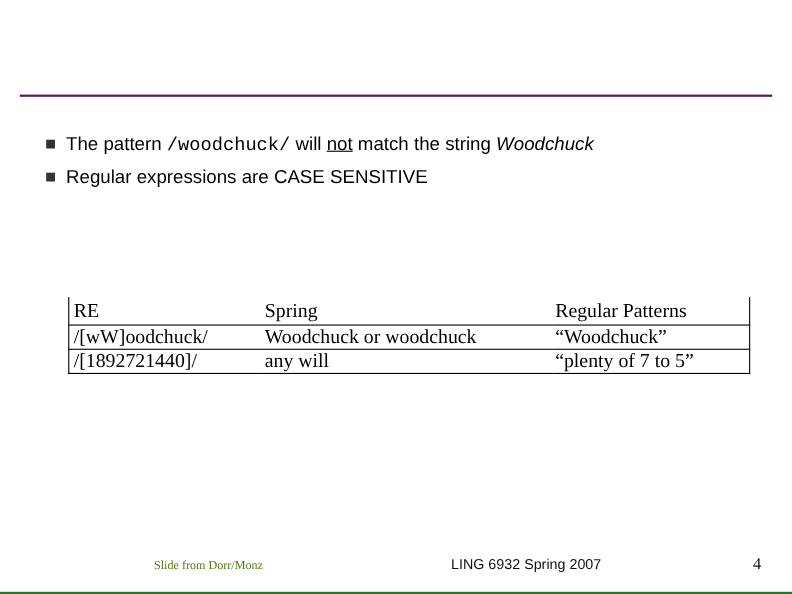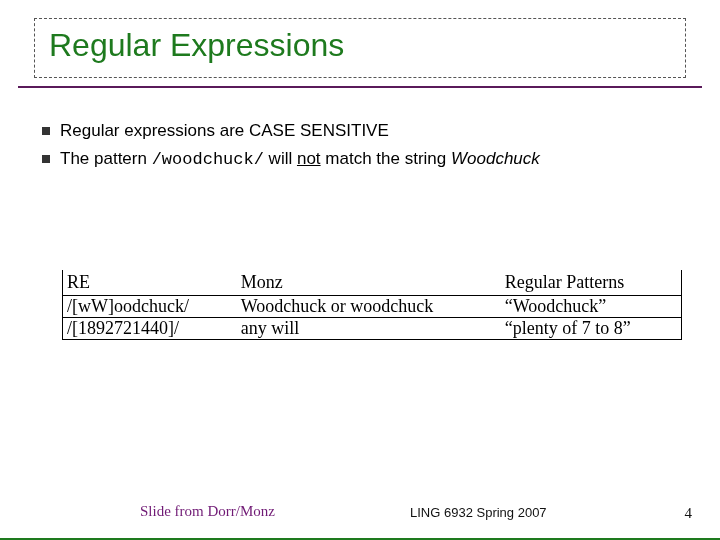--- a/index.html
+++ b/index.html
@@ -110,22 +110,22 @@
   table.retable tr td:last-child,
   table.retable tr th:last-child {
     border-right: 1px solid #000;
   }
   table.retable .recol { font-family: "Times New Roman", Times, serif; }
   .footer-left {
     position: absolute;
     bottom: 20px;
     left: 140px;
     font-family: "Times New Roman", Times, serif;
-    font-size: 15px;
-    color: #701a75;
+    font-size: 11px;
+    color: #4d7c0f;
   }
   .footer-center {
     position: absolute;
     bottom: 20px;
     left: 410px;
     font-family: Verdana, Geneva, sans-serif;
     font-size: 13px;
     color: #111;
   }
   .footer-right {
@@ -143,53 +143,50 @@
     right: 0;
     height: 2px;
     background: #1e7a1e;
   }
 </style>
 </head>
 <body>
 
 <div class="slide">
 
-  <div class="title-box">
-    <h1>Regular Expressions</h1>
-  </div>
   <div class="title-underline"></div>
 
   <div class="content">
     <ul class="bullets">
       <li>
-        <span>Regular expressions are CASE SENSITIVE</span>
+        <span>The pattern </span><span class="mono">/woodchuck/</span><span> will </span><span class="ul">not</span><span> match the string </span><span class="ital">Woodchuck</span>
       </li>
       <li>
-        <span>The pattern </span><span class="mono">/woodchuck/</span><span> will </span><span class="ul">not</span><span> match the string </span><span class="ital">Woodchuck</span>
+        <span>Regular expressions are CASE SENSITIVE</span>
       </li>
     </ul>
   </div>
 
   <div class="table-wrap">
     <table class="retable">
       <tbody>
           <tr>
         <th>RE</th>
-        <th>Monz</th>
+        <th>Spring</th>
         <th>Regular Patterns</th>
       </tr>
       <tr>
         <td class="recol">/[wW]oodchuck/</td>
         <td>Woodchuck or woodchuck</td>
         <td>“Woodchuck”</td>
       </tr>
       <tr>
         <td class="recol">/[1892721440]/</td>
         <td>any will</td>
-        <td>“plenty of 7 to 8”</td>
+        <td>“plenty of 7 to 5”</td>
       </tr>
     </tbody>
       </table>
   </div>
 
   <div class="footer-left">Slide from Dorr/Monz</div>
   <div class="footer-center">LING 6932 Spring 2007</div>
   <div class="footer-right">4</div>
 
   <div class="bottom-border"></div>

